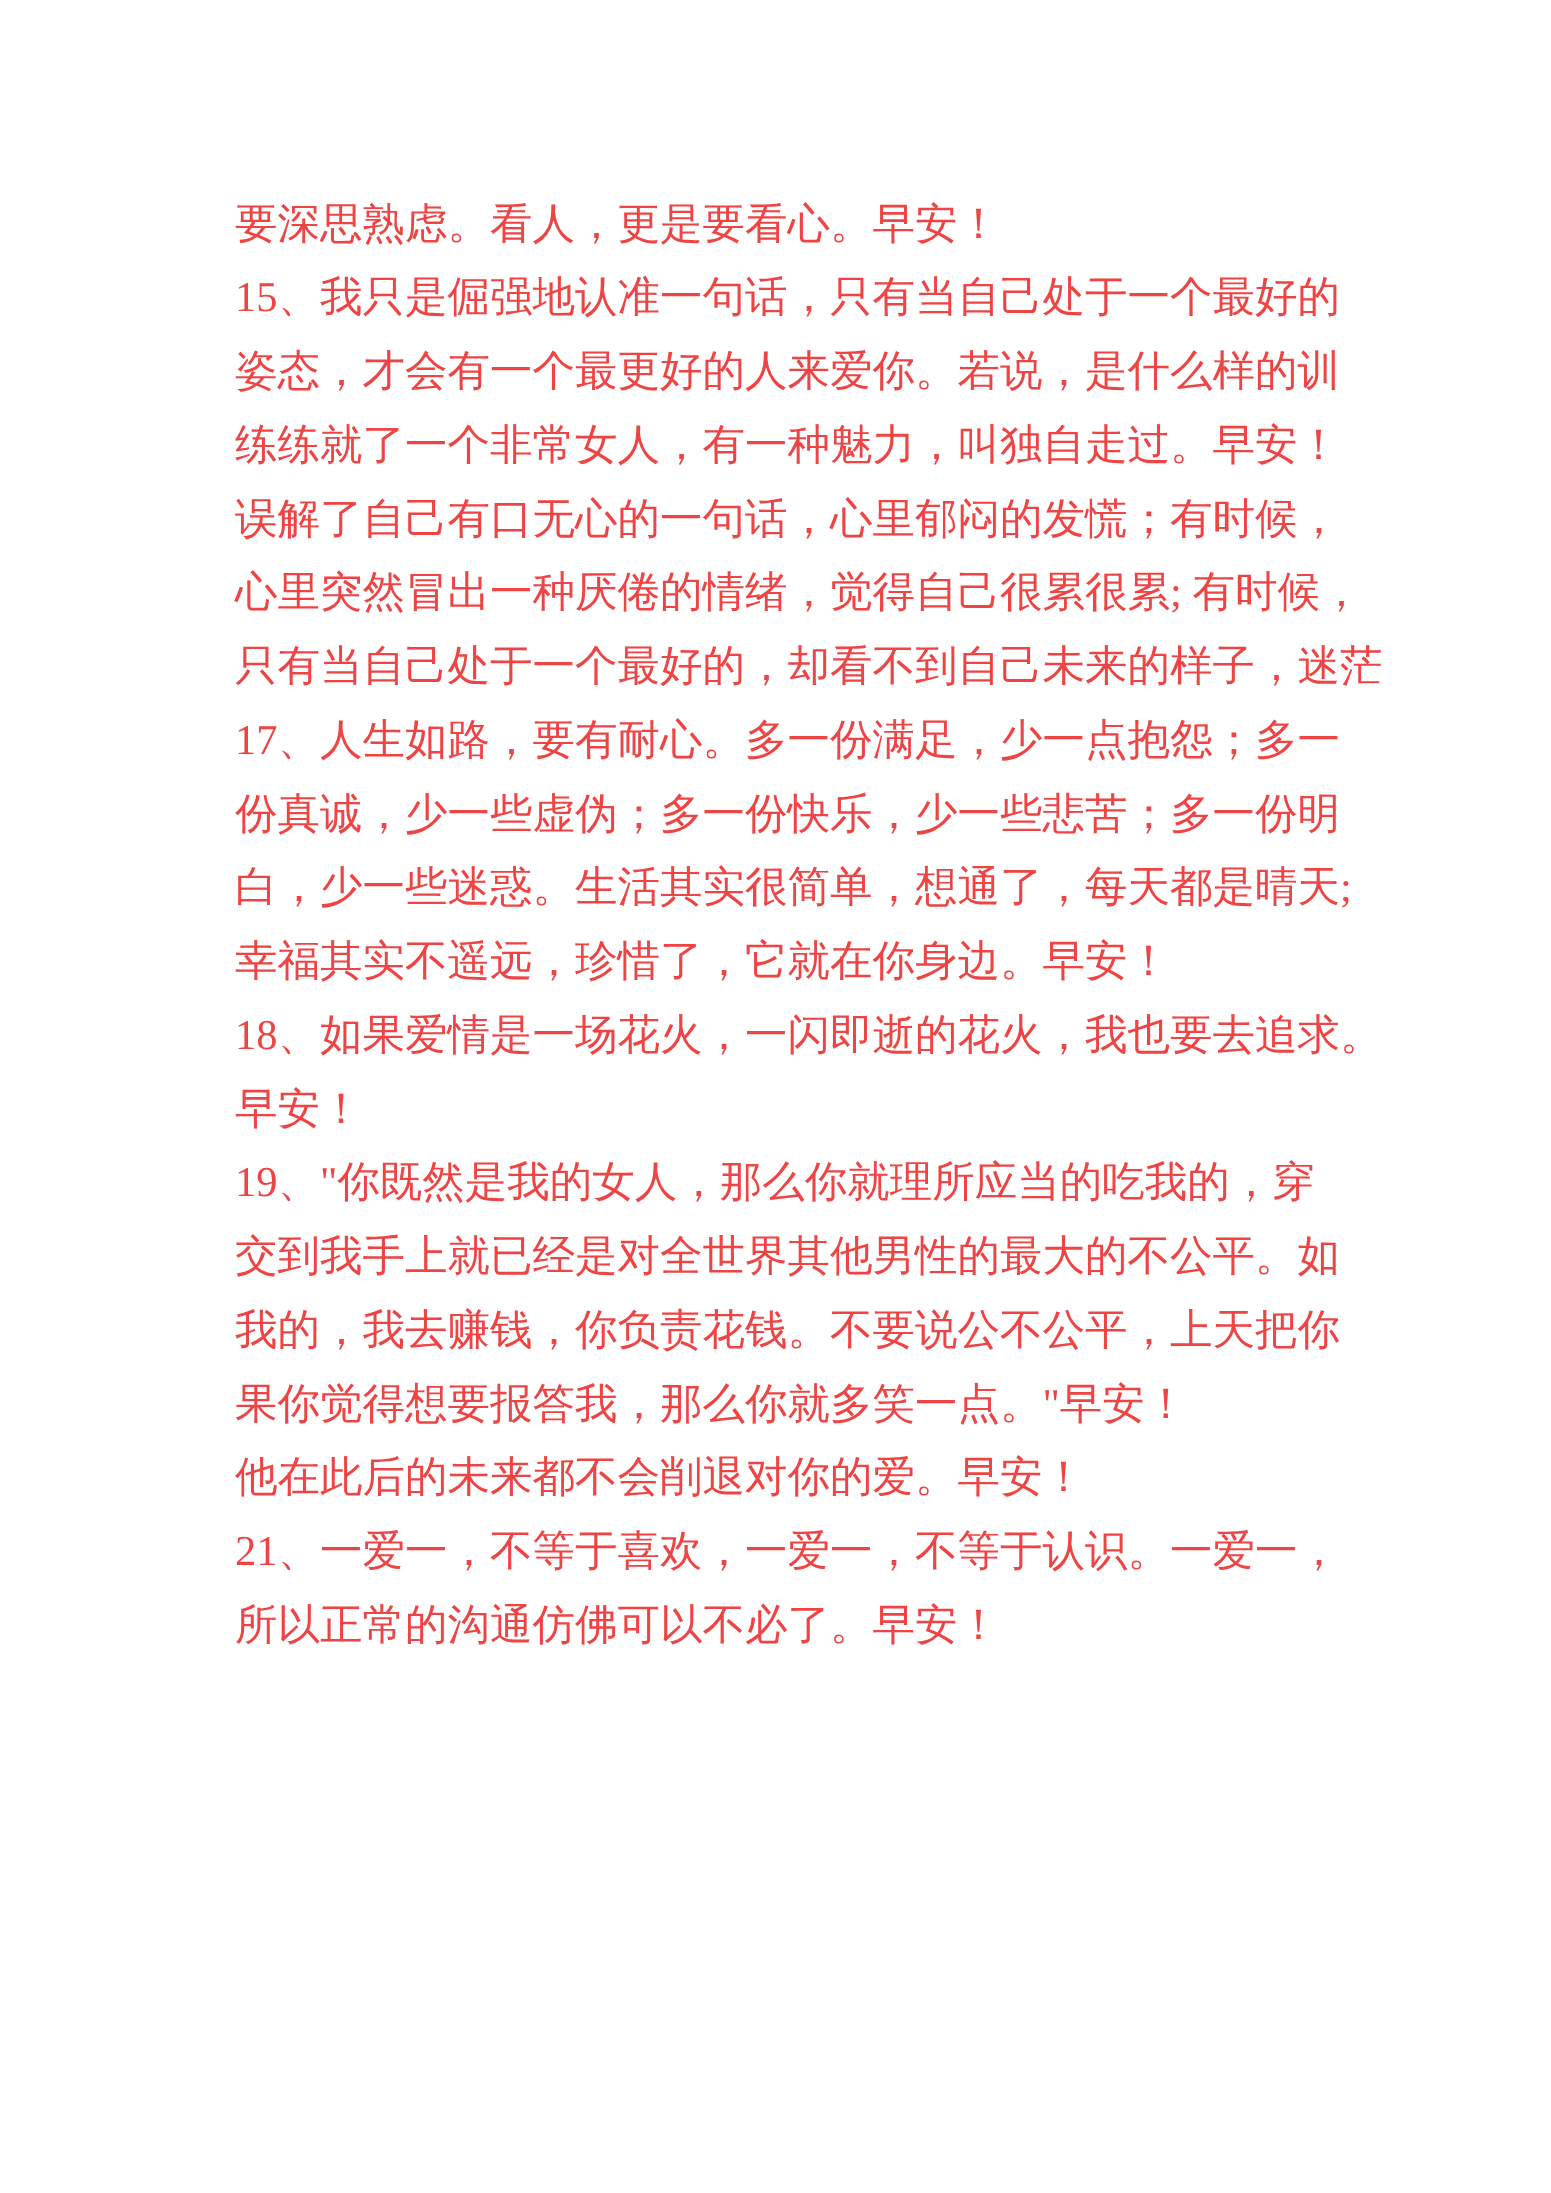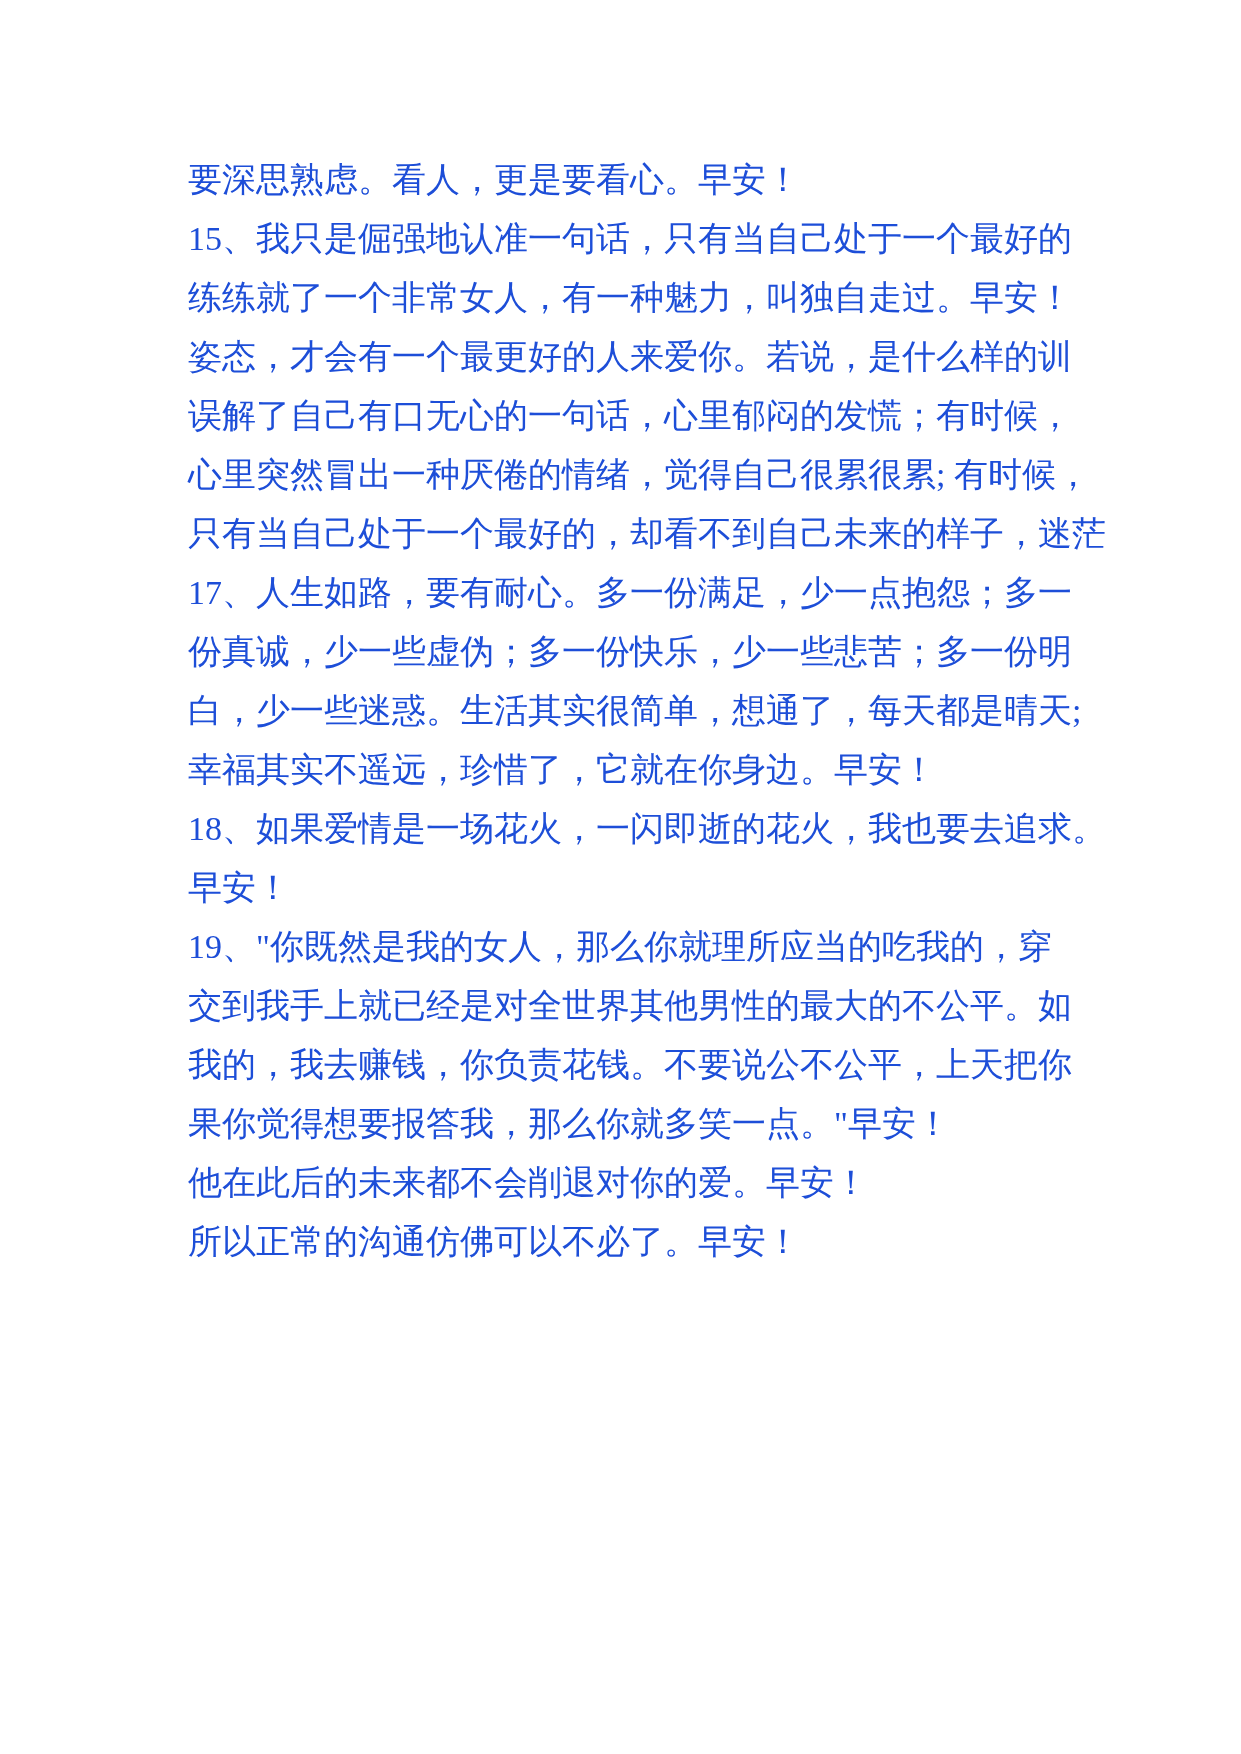--- a/index.html
+++ b/index.html
@@ -37,28 +37,28 @@
     white-space: nowrap;
     height: 59px;
     text-align: left;
     letter-spacing: 0;
   }
 </style>
 </head>
 <body style="background: rgb(255, 255, 255);">
 
 <div class="page">
-  <div class="text-block" id="text-block" style="color: #1d4ed8;">
+  <div class="text-block" id="text-block" style="color: #ef4444;">
       <div class="paragraph">
         <div class="line">要深思熟虑。看人，更是要看心。早安！</div>
       </div>
       <div class="paragraph">
         <div class="line">15、我只是倔强地认准一句话，只有当自己处于一个最好的</div>
+        <div class="line">姿态，才会有一个最更好的人来爱你。若说，是什么样的训</div>
         <div class="line">练练就了一个非常女人，有一种魅力，叫独自走过。早安！</div>
-        <div class="line">姿态，才会有一个最更好的人来爱你。若说，是什么样的训</div>
       </div>
       <div class="paragraph">
         <div class="line">误解了自己有口无心的一句话，心里郁闷的发慌；有时候，</div>
         <div class="line">心里突然冒出一种厌倦的情绪，觉得自己很累很累; 有时候，</div>
         <div class="line">只有当自己处于一个最好的，却看不到自己未来的样子，迷茫</div>
       </div>
       <div class="paragraph">
         <div class="line">17、人生如路，要有耐心。多一份满足，少一点抱怨；多一</div>
         <div class="line">份真诚，少一些虚伪；多一份快乐，少一些悲苦；多一份明</div>
         <div class="line">白，少一些迷惑。生活其实很简单，想通了，每天都是晴天;</div>
@@ -71,16 +71,17 @@
       <div class="paragraph">
         <div class="line">19、"你既然是我的女人，那么你就理所应当的吃我的，穿</div>
         <div class="line">交到我手上就已经是对全世界其他男性的最大的不公平。如</div>
         <div class="line">我的，我去赚钱，你负责花钱。不要说公不公平，上天把你</div>
         <div class="line">果你觉得想要报答我，那么你就多笑一点。"早安！</div>
       </div>
       <div class="paragraph">
         <div class="line">他在此后的未来都不会削退对你的爱。早安！</div>
       </div>
       <div class="paragraph">
+        <div class="line">21、一爱一，不等于喜欢，一爱一，不等于认识。一爱一，</div>
         <div class="line">所以正常的沟通仿佛可以不必了。早安！</div>
       </div>
     </div>
 </div>
 
 </body></html>

